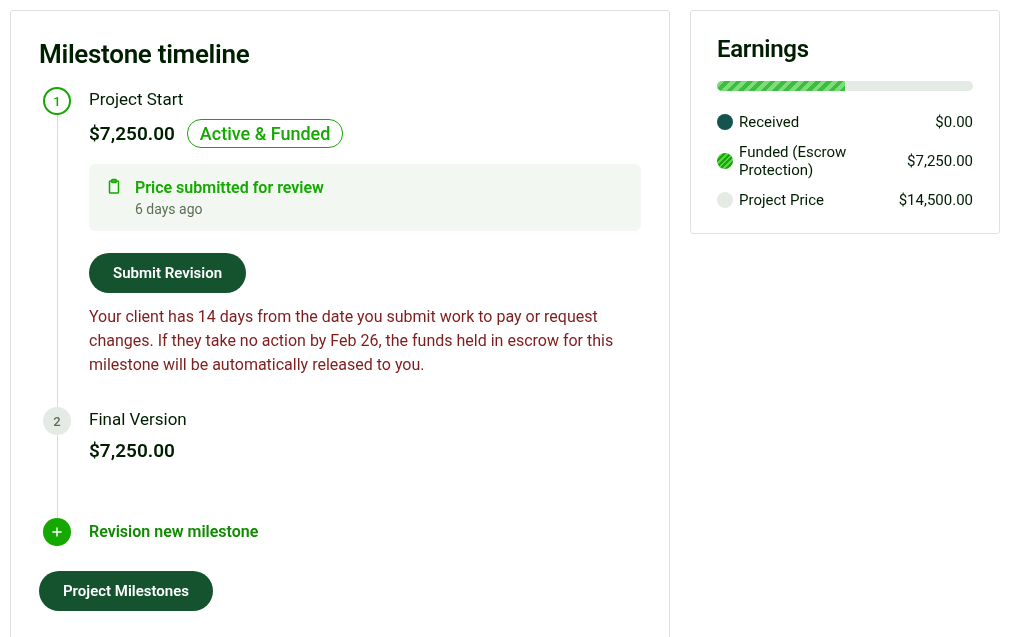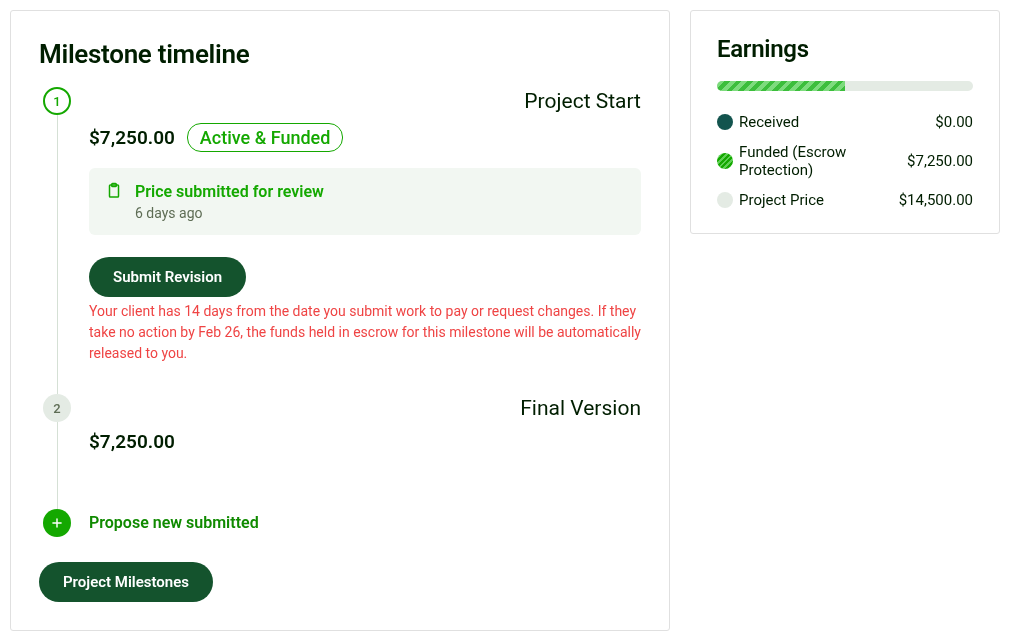--- a/index.html
+++ b/index.html
@@ -81,25 +81,24 @@
   .tl-line {
     position: absolute;
     left: 18px;
     top: 28px;
     bottom: 0;
     width: 1px;
     background: #d5e0d5;
     z-index: 1;
   }
   .tl-title {
-    font-size: 21px;
+    font-size: 17px;
     font-weight: 400;
     margin-bottom: 10px;
     padding-top: 2px;
-    text-align: right;
   }
   .tl-amount-row {
     display: flex;
     align-items: center;
     gap: 12px;
     margin-bottom: 16px;
   }
   .tl-amount {
     font-size: 19px;
     font-weight: 600;
@@ -140,24 +139,24 @@
     font-size: 15px;
     font-weight: 600;
     cursor: pointer;
     font-family: inherit;
   }
   .btn-primary {
     background: #14532d;
     color: #fff;
   }
   .info-text {
-    font-size: 14px;
-    color: #ef4444;
+    font-size: 16px;
+    color: #7f1d1d;
     line-height: 1.5;
-    margin-top: 4px;
+    margin-top: 12px;
     margin-bottom: 20px;
   }
   .propose-link {
     color: #108a00;
     font-weight: 600;
     font-size: 16px;
     cursor: pointer;
     padding-top: 4px;
     display: inline-block;
   }
@@ -257,21 +256,21 @@
         </div>
       </div>
 
       <div class="tl-item" style="padding-bottom:0;">
         <div class="tl-marker plus">
           <svg width="14" height="14" viewBox="0 0 24 24" fill="none" stroke="#fff" stroke-width="2.5" stroke-linecap="round">
               <line x1="12" y1="5" x2="12" y2="19"></line>
               <line x1="5" y1="12" x2="19" y2="12"></line>
             </svg>
         </div>
-        <span class="propose-link">Propose new submitted</span>
+        <span class="propose-link">Revision new milestone</span>
       </div>
 
     </div>
 
     <div class="manage-btn-wrap">
       <button class="btn btn-primary">Project Milestones</button>
     </div>
   </div>
 
   <div class="card side-card">

